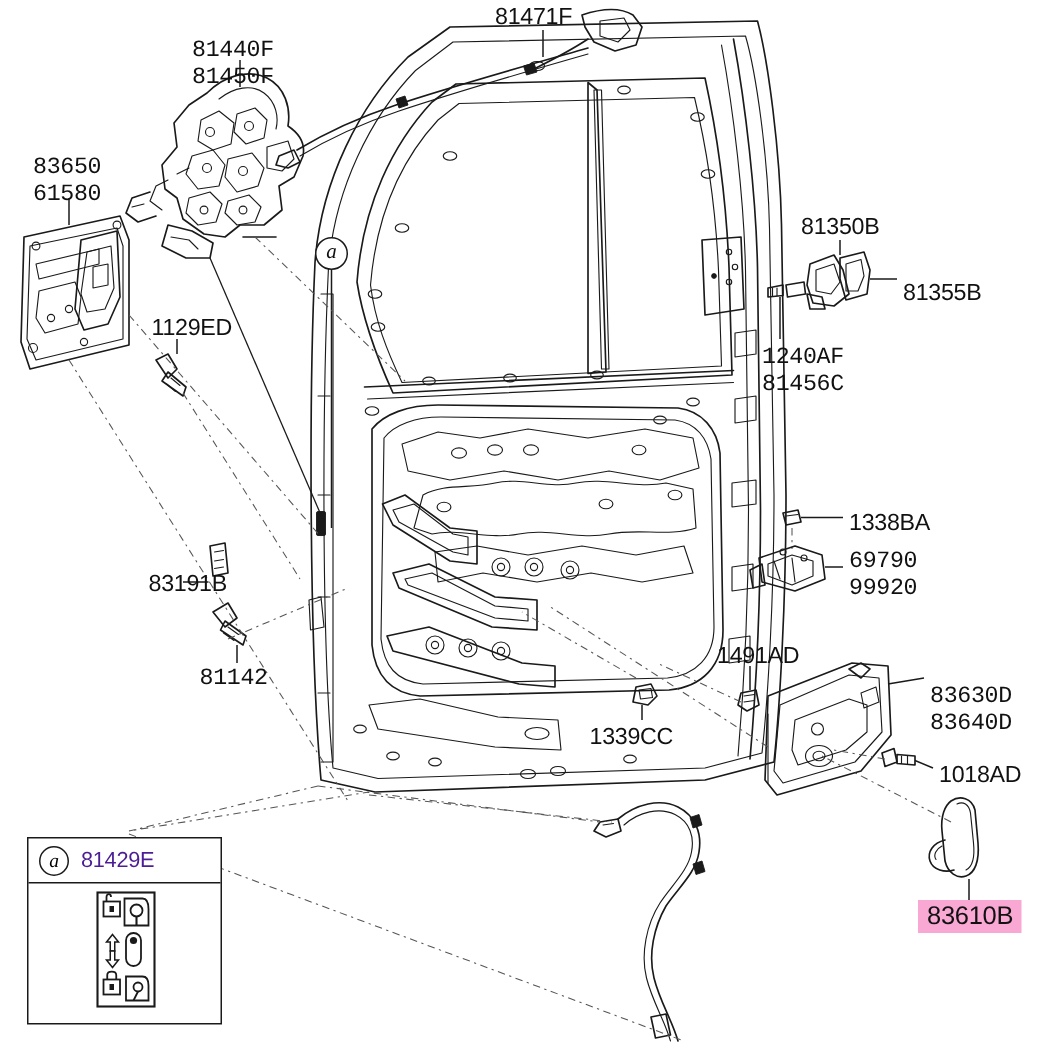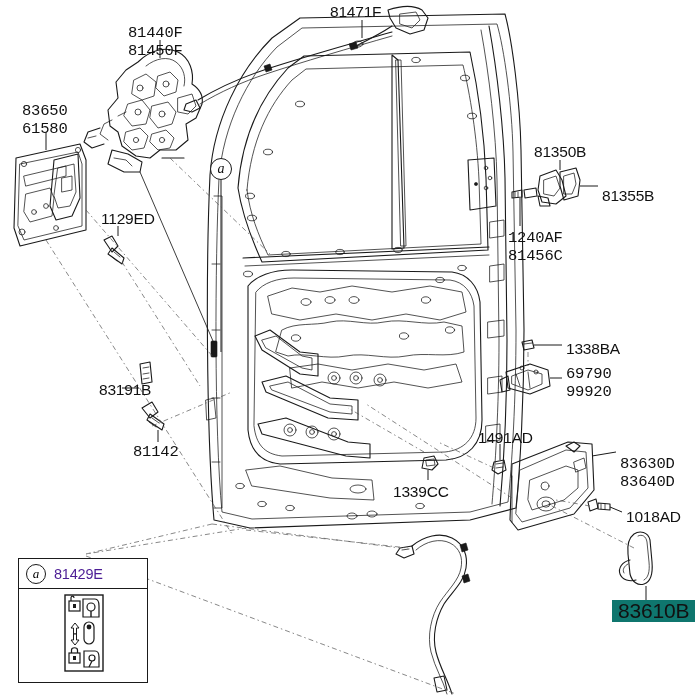--- a/index.html
+++ b/index.html
@@ -27,25 +27,25 @@
     font-size: 15.5px;
     line-height: 17px;
     color: #111111;
     white-space: pre;
     letter-spacing: -0.2px;
   }
   .label.two-line { line-height: 17.5px; font-family: Liberation Mono, monospace; }
   .label-highlight {
     position: absolute;
     font-family: "Liberation Sans", sans-serif;
-    font-size: 21px;
+    font-size: 17px;
     line-height: 17px;
     color: #111111;
     white-space: pre;
-    background: #0f766e;
+    background: #f9a8d4;
     border: 2px solid #e8araAAA;
     border-color: #e04a4a;
     padding: 2px 6px 3px 6px;
     box-sizing: border-box;
     letter-spacing: -0.2px;
   }
   .legend-box {
     position: absolute;
     box-sizing: border-box;
     border: 1.6px solid #1a1a1a;

